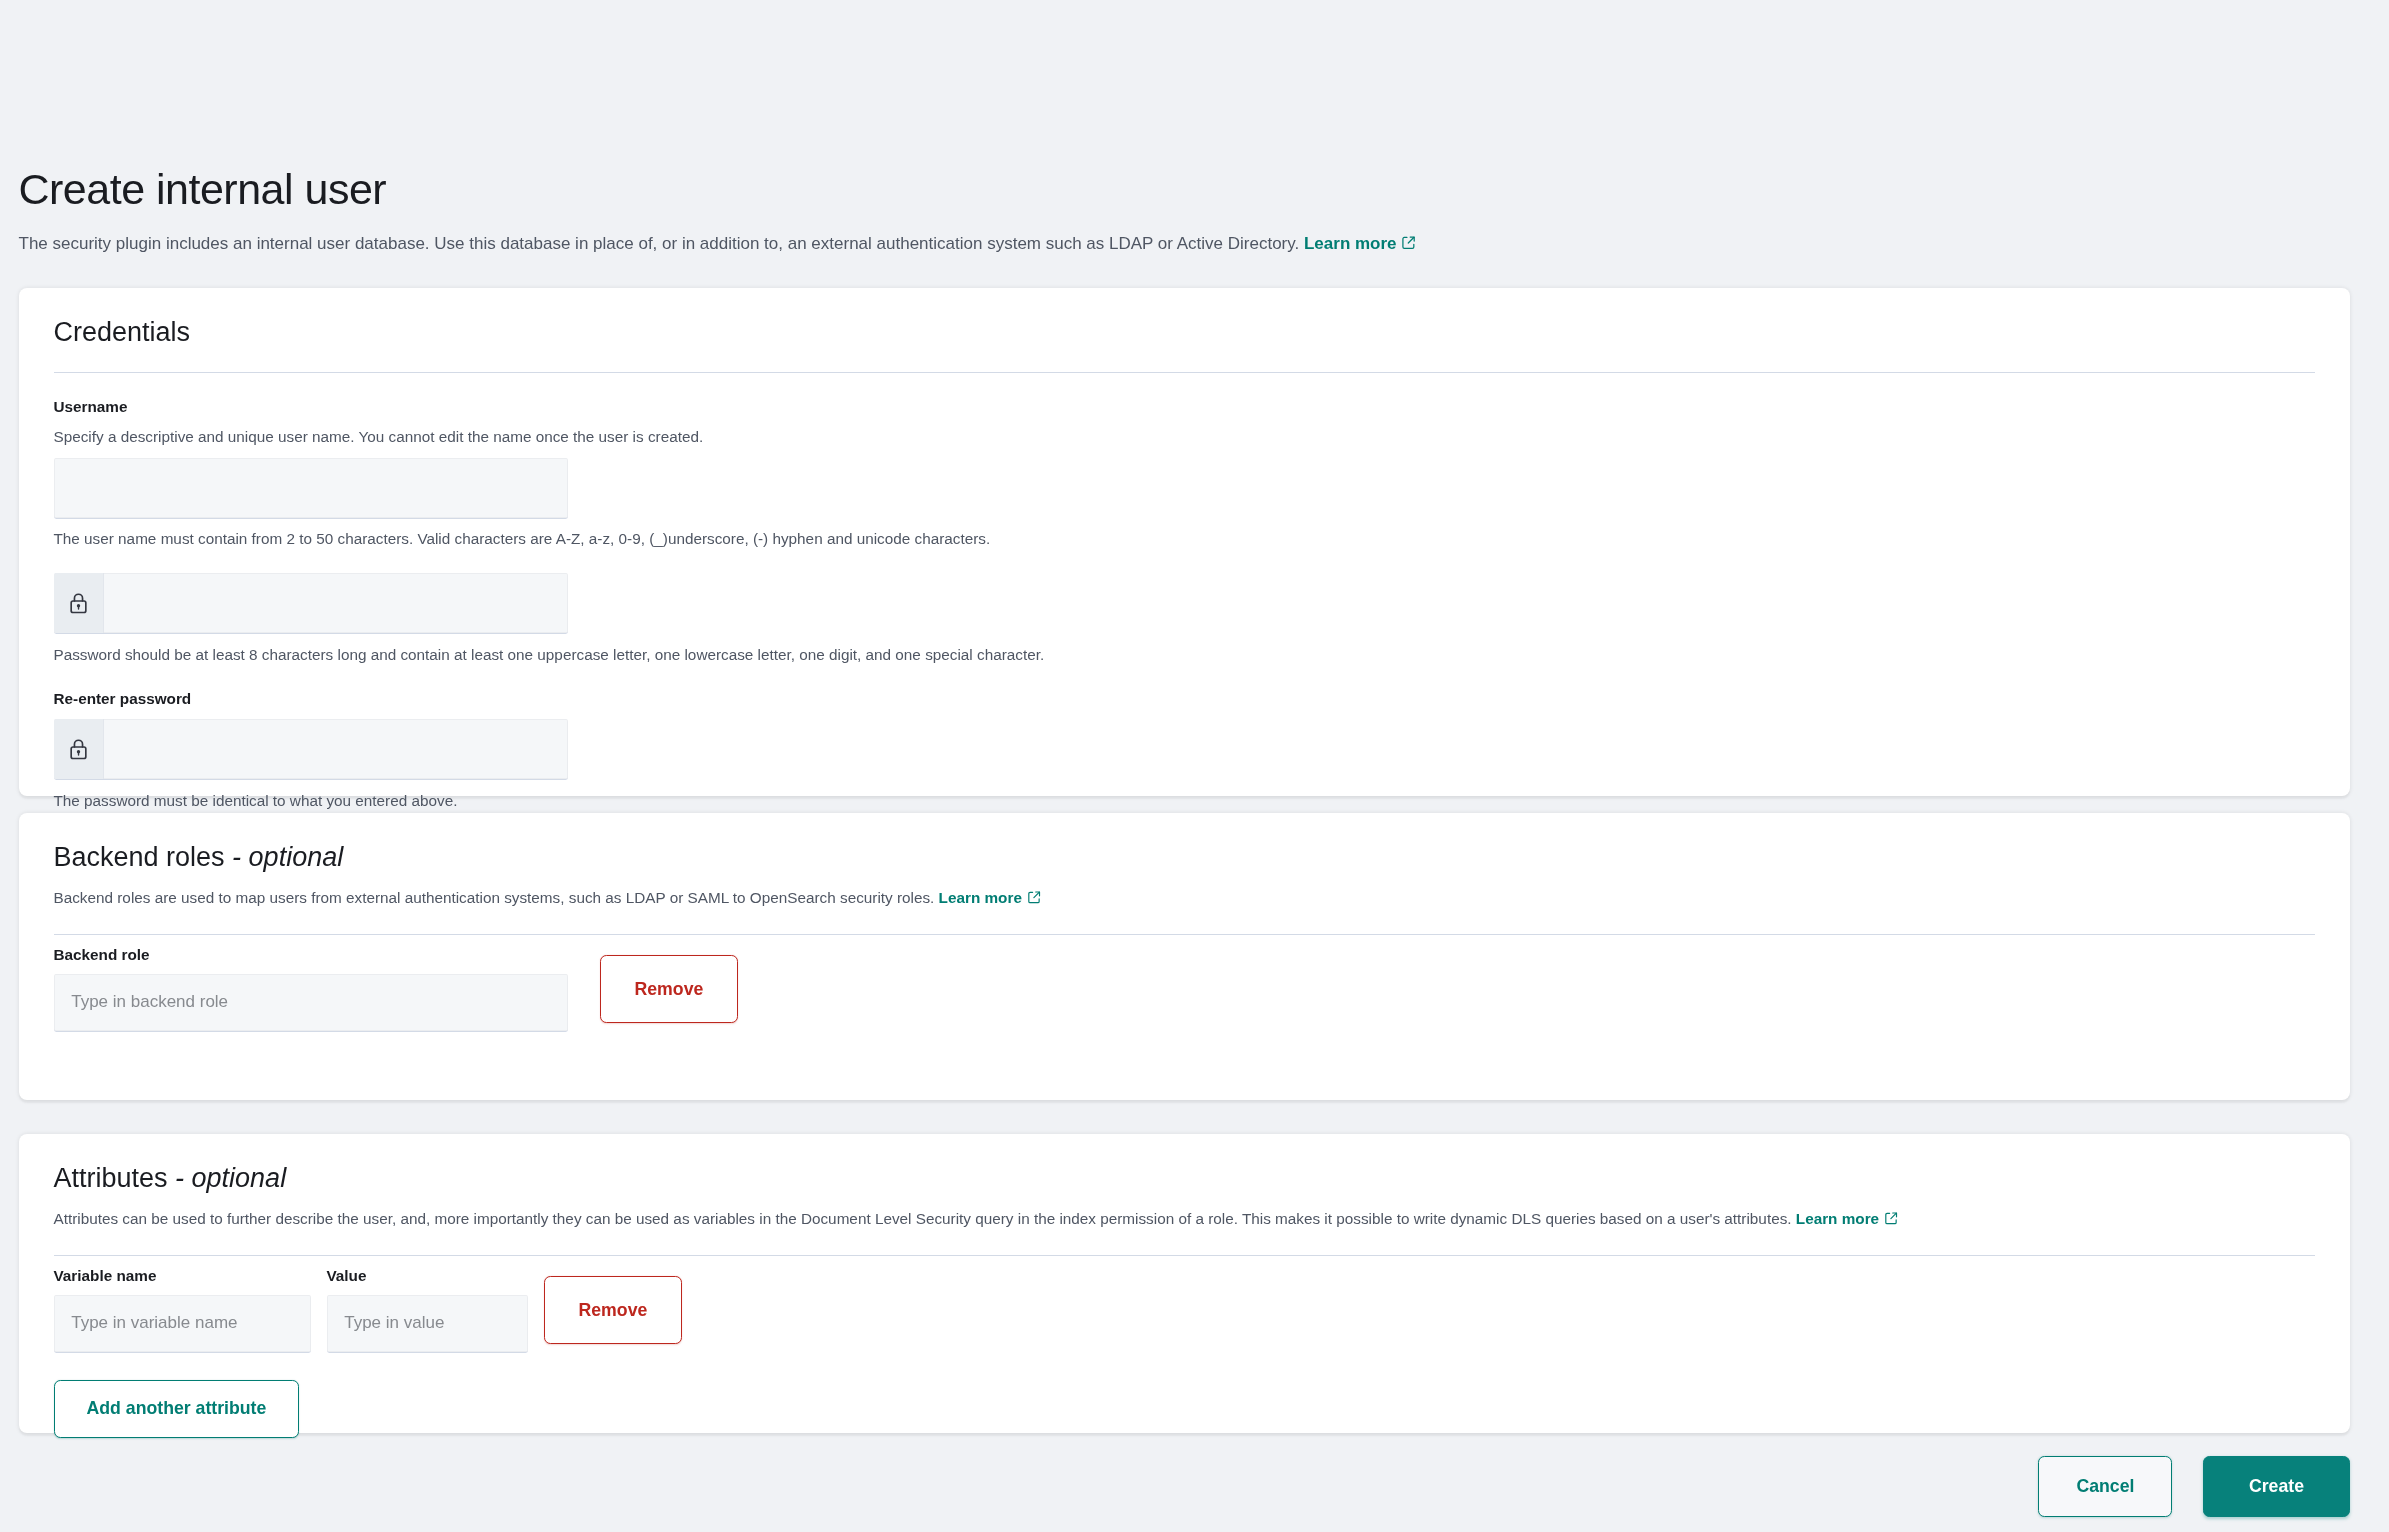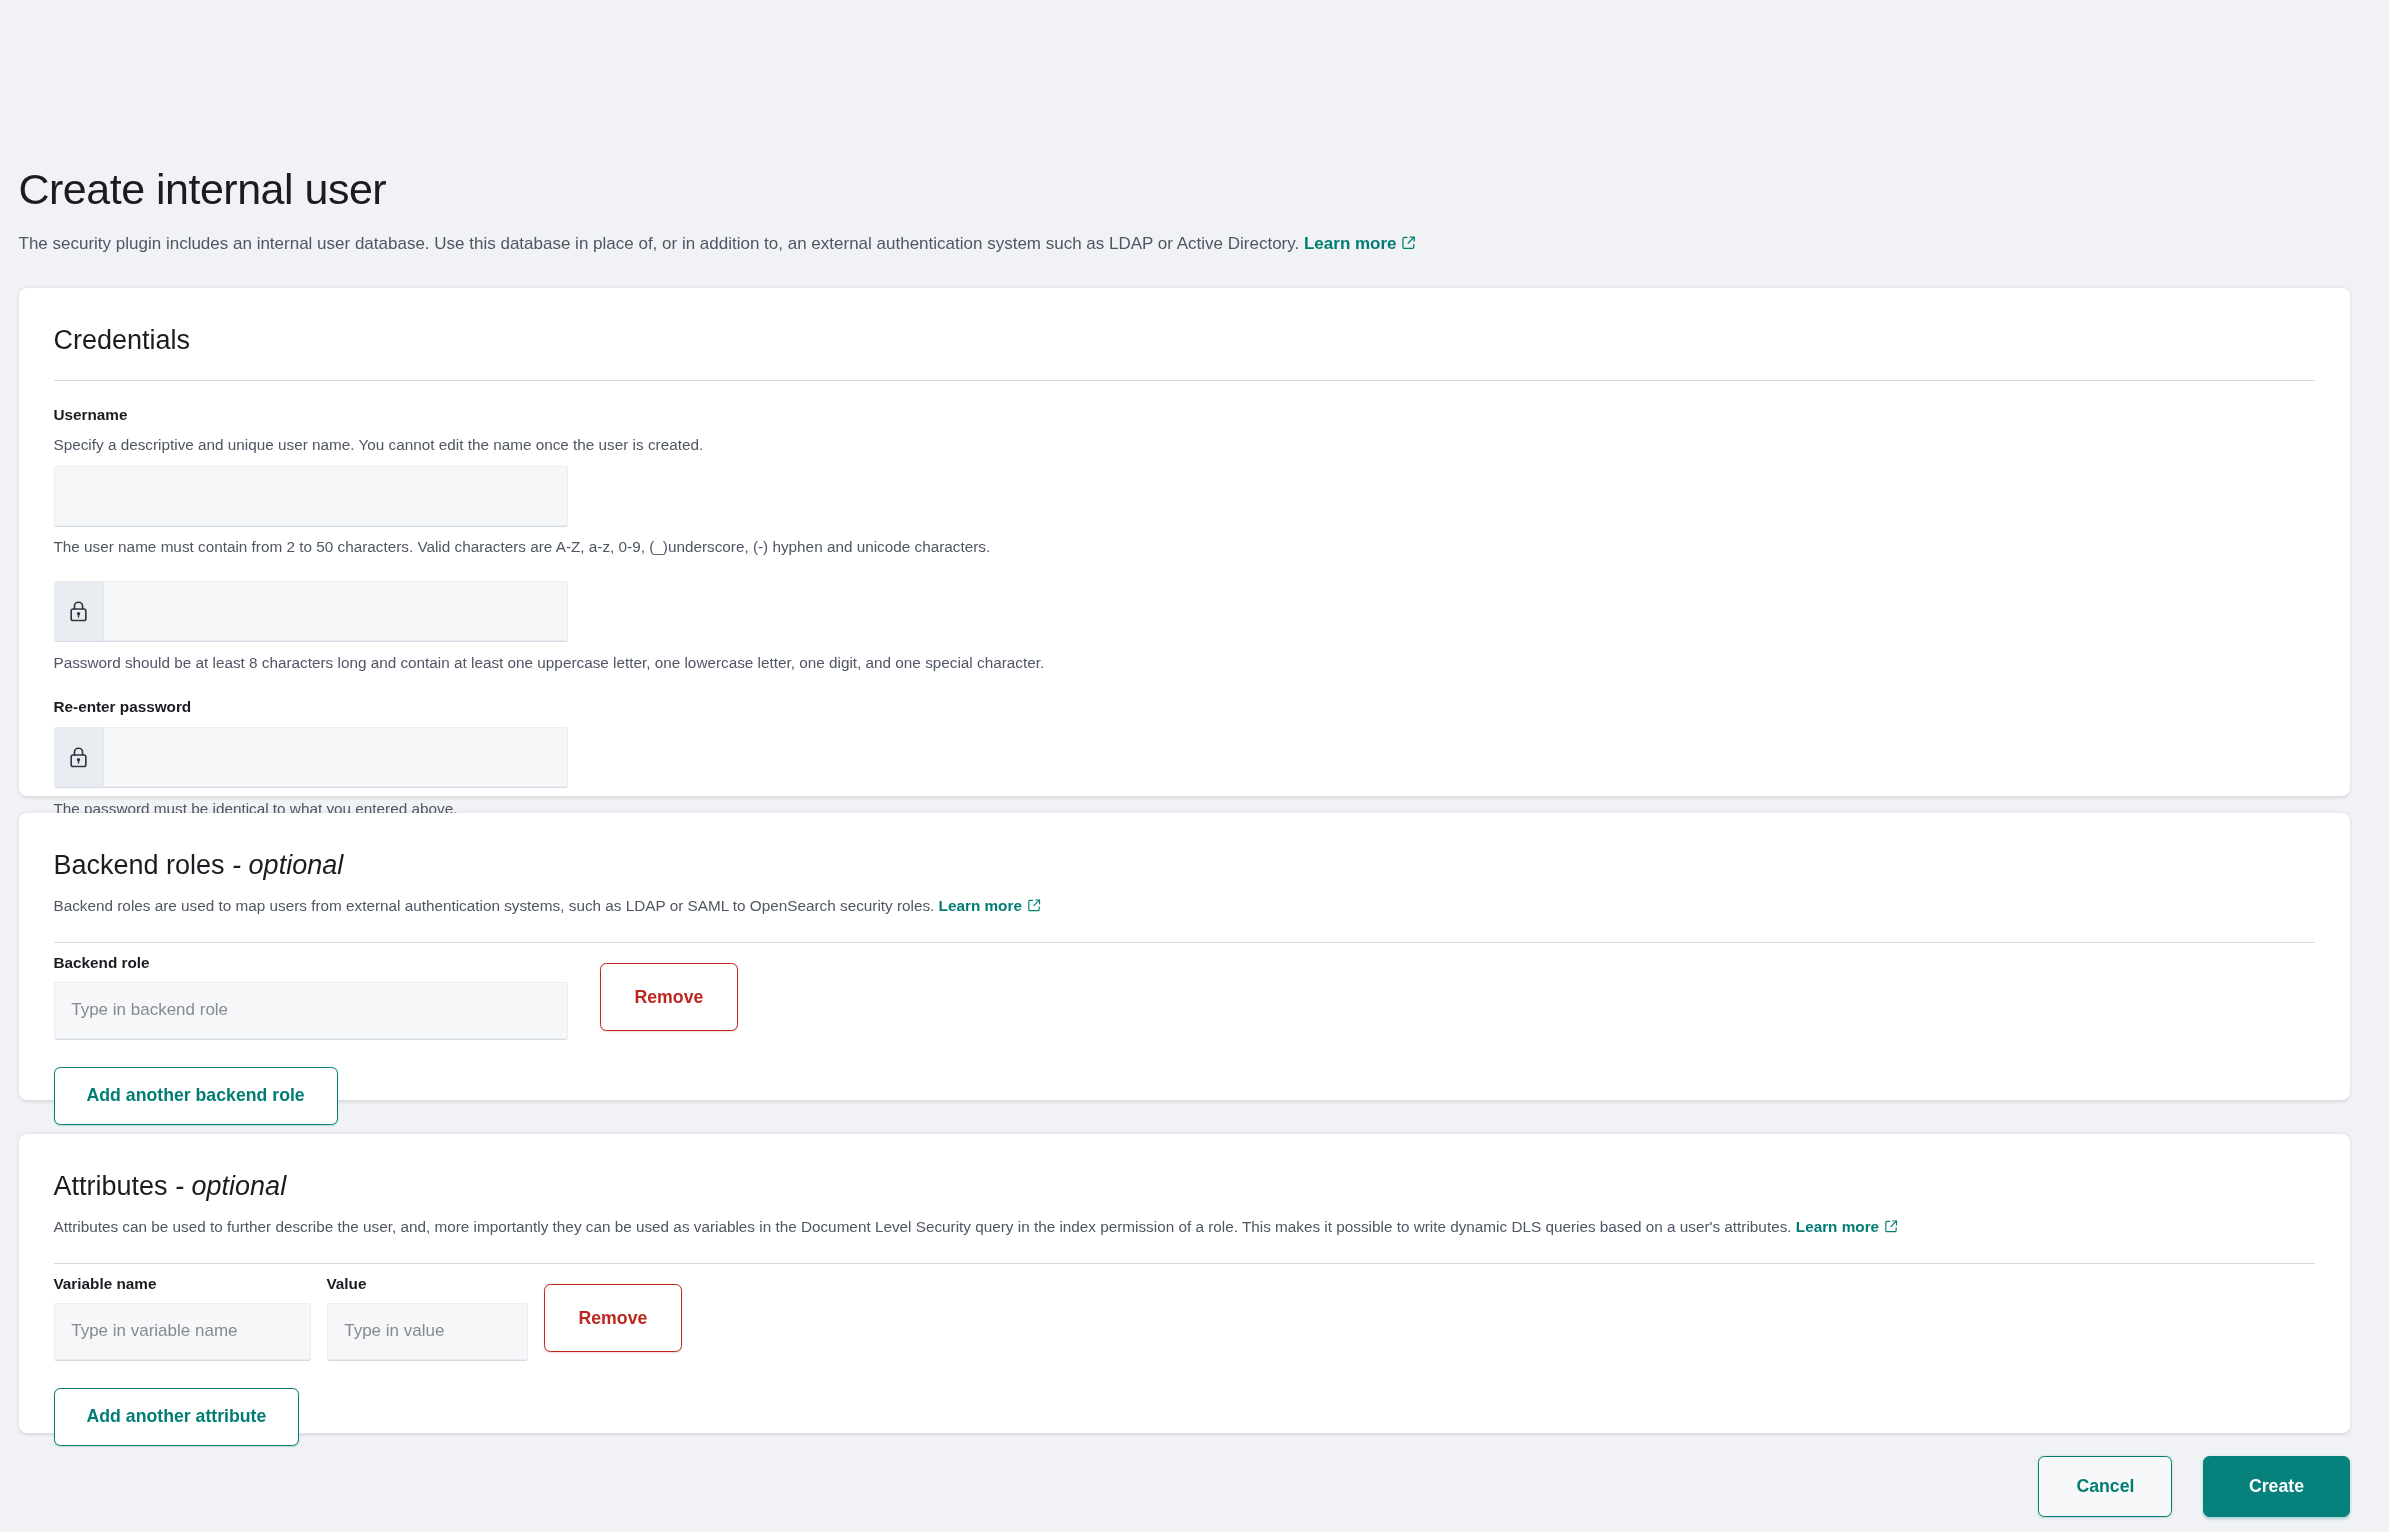--- a/index.html
+++ b/index.html
@@ -76,21 +76,21 @@
     background:var(--panel-bg);
     border-radius:8px;
     box-shadow:0 0.8px 4px rgba(26,28,33,0.10), 0 2.4px 1.6px rgba(26,28,33,0.03);
     padding:0 35px;
   }
   .panel-title{
     font-size:27px;
     line-height:34px;
     font-weight:300;
     color:#1a1c21;
-    padding-top:35px;
+    padding-top:27px;
   }
   .panel-title .opt{
     font-style:italic;
     font-weight:300;
   }
   .panel-desc{
     margin-top:13px;
     font-size:15.3px;
     line-height:22.5px;
     color:#4f5663;
@@ -350,21 +350,20 @@
     <div class="rule"></div>
 
     <div class="panel-body">
       <div class="row">
         <div class="col">
           <div class="col-label">Backend role</div>
           <input class="input-sm" style="width: 514px;" type="text" value="" placeholder="Type in backend role">
         </div>
         <button class="btn btn-remove">Remove</button>
       </div>
-      <button class="btn btn-add">Add another backend role</button>
     </div>
   </section>
 
   <section class="panel" id="panel-attributes">
     <div class="panel-title">
       <span>Attributes</span><span class="opt"> - optional</span>
     </div>
     <div class="panel-desc">
       <span>Attributes can be used to further describe the user, and, more importantly they can be used as variables in the Document Level Security query in the index permission of a role. This makes it possible to write dynamic DLS queries based on a user's attributes.</span>
       <a class="link" href="#">

